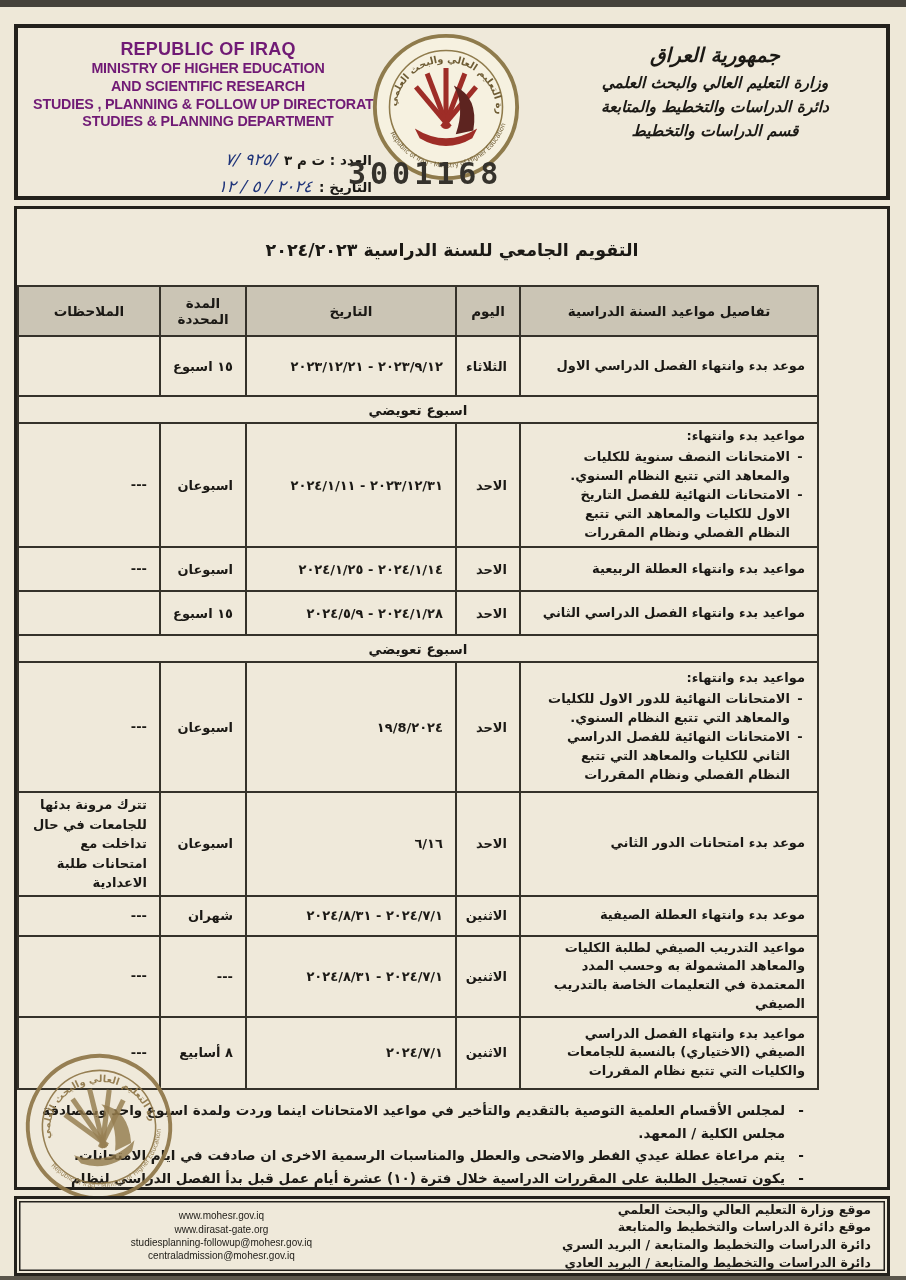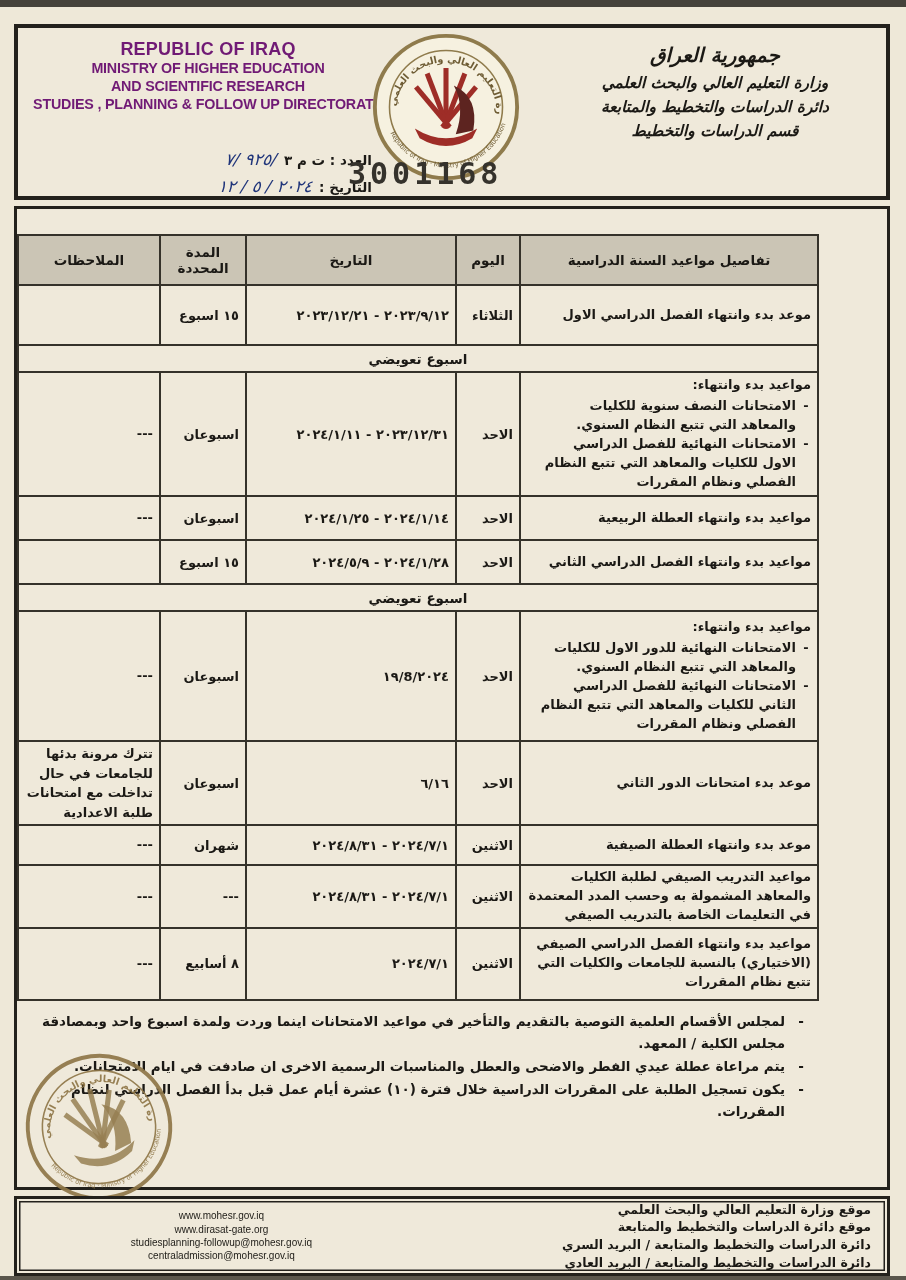--- a/index.html
+++ b/index.html
@@ -29,21 +29,21 @@
   .stamp-number{position:absolute;left:330px;top:128px;font-family:"DejaVu Sans Mono",monospace;
                 font-size:30px;color:#35322c;letter-spacing:4px;font-weight:bold;}
 
   
   .box-main{position:absolute;left:14px;top:206px;width:876px;height:984px;
             border:3.5px solid #23211c;background:#efe9da;box-sizing:border-box;}
   .doc-title{margin-top:31px;text-align:center;font-size:17.5px;font-weight:bold;direction:rtl;}
 
   table.cal{border-collapse:collapse;direction:rtl;margin:25px 25px 0 0;margin-right:25px;
             table-layout:fixed;width:800px;font-weight:bold;font-size:13px;}
-  table.cal td, table.cal th{border:2px solid #35322a;padding:2px 6px;vertical-align:middle;
+  table.cal td, table.cal th{border:2px solid #35322a;padding:2px 12px;vertical-align:middle;
             overflow:hidden;}
   table.cal thead th{background:#cbc5b5;height:44px;font-size:13.5px;text-align:center;}
   .c-details{text-align:right;line-height:1.45;}
   .c-day,.c-date,.c-dur,.c-notes{text-align:right;}
   .c-dur{direction:ltr;}
   .c-notes{line-height:1.5;padding:2px 8px;}
   tr.comp td{height:23px;text-align:center;padding:1px;font-size:13.5px;}
   tr.h54 td{height:54px;} tr.h120 td{height:118px;} tr.h38 td{height:38px;}
   tr.h126 td{height:124px;} tr.h78 td{height:78px;} tr.h34 td{height:34px;}
   tr.hh54 td{height:52px;} tr.h68 td{height:66px;}
@@ -76,20 +76,21 @@
 
 <div class="page">
   <div class="edge-top"></div>
 
   <div class="box-header">
     <div class="eng-block">
       <div class="eng-l1">REPUBLIC OF IRAQ</div>
       <div class="eng-l">MINISTRY OF HIGHER EDUCATION</div>
       <div class="eng-l">AND SCIENTIFIC RESEARCH</div>
       <div class="eng-l">STUDIES , PLANNING &amp; FOLLOW UP DIRECTORATE</div>
+      <div class="eng-l">STUDIES &amp; PLANNING DEPARTMENT</div>
     </div>
 
     <div class="logo-wrap">
       <svg viewBox="-78 -78 156 156" width="152" height="152">
         <circle r="73" fill="#f6f1e0" stroke="#8f7b4c" stroke-width="4"></circle>
         <circle r="58" fill="none" stroke="#8f7b4c" stroke-width="1.6"></circle>
         <path id="arcT1" d="M -52 6 A 52 52 0 0 1 52 6" fill="none"></path>
         <text font-size="10" font-weight="bold" fill="#6e5c34">
           <textPath href="#arcT1" startOffset="4%">وزارة التعليم العالي والبحث العلمي</textPath>
         </text>
@@ -126,20 +127,21 @@
       <div class="ref-row">
         <span class="ref-label">التاريخ :</span>
         <span class="handwriting" dir="ltr">٢٠٢٤ / ٥ / ١٢</span>
       </div>
     </div>
 
     <div class="stamp-number">3001168</div>
   </div>
 
   <div class="box-main">
+    <div class="doc-title">التقويم الجامعي للسنة الدراسية ٢٠٢٤/٢٠٢٣</div>
 
     <table class="cal">
       <colgroup>
         <col style="width:298px">
           <col style="width:64px">
           <col style="width:210px">
         <col style="width:86px">
           <col style="width:142px">
       </colgroup>
       <thead>
@@ -164,21 +166,21 @@
         </tr>
         <tr class="h120">
           <td class="c-details">
             <div class="intro">مواعيد بدء وانتهاء:</div>
             <div class="bullet">
               <span class="b-dash">-</span>
               <span>الامتحانات النصف سنوية للكليات والمعاهد التي تتبع النظام السنوي.</span>
             </div>
             <div class="bullet">
               <span class="b-dash">-</span>
-              <span>الامتحانات النهائية للفصل الدراسي الاول للكليات والمعاهد التي تتبع النظام الفصلي ونظام المقررات</span>
+              <span>الامتحانات النهائية للفصل التاريخ الاول للكليات والمعاهد التي تتبع النظام الفصلي ونظام المقررات</span>
             </div>
           </td>
           <td class="c-day">الاحد</td>
           <td class="c-date">٢٠٢٣/١٢/٣١ - ٢٠٢٤/١/١١</td>
           <td class="c-dur">اسبوعان</td>
           <td class="c-notes">---</td>
         </tr>
         <tr class="h38">
           <td class="c-details">مواعيد بدء وانتهاء العطلة الربيعية</td>
           <td class="c-day">الاحد</td>

